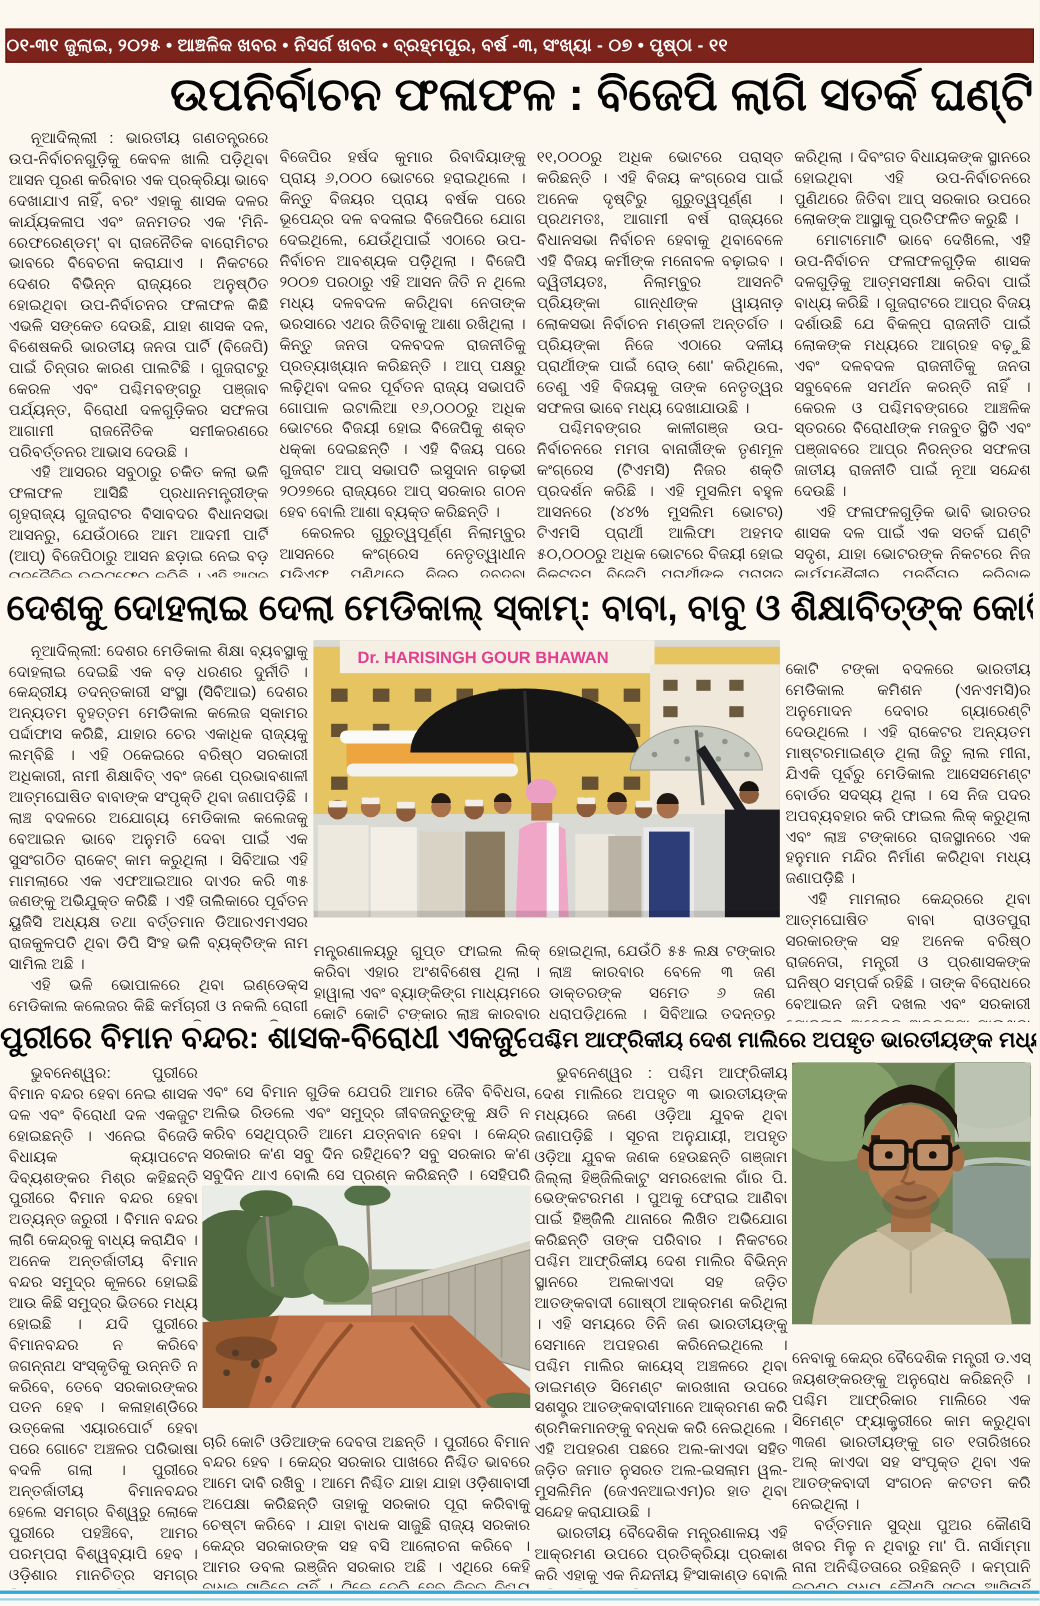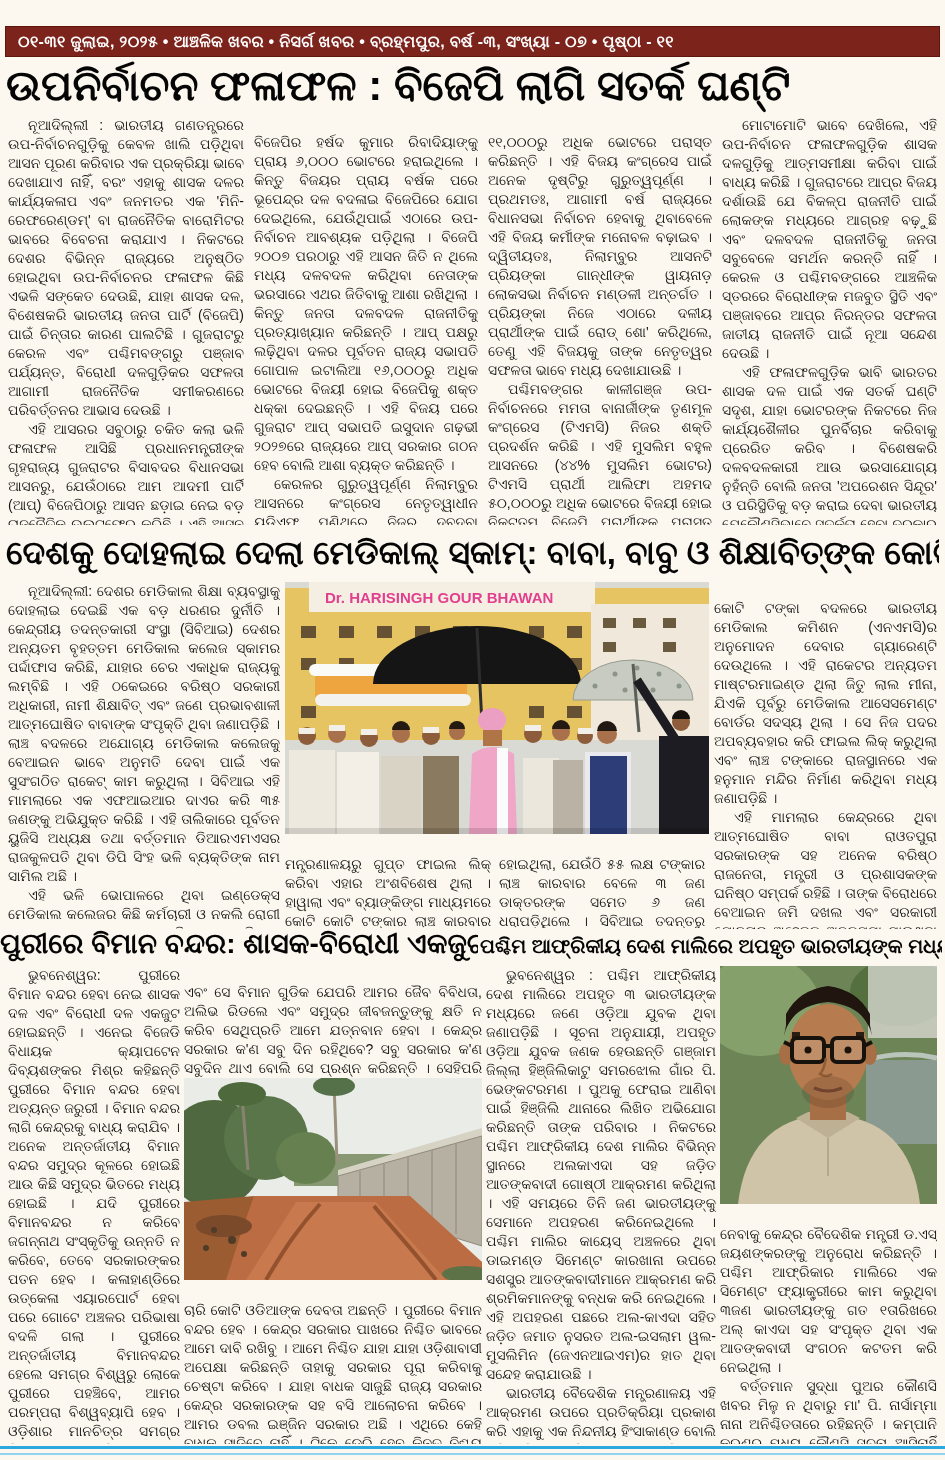--- a/index.html
+++ b/index.html
@@ -6,26 +6,26 @@
   html,body { background:#e9e2d2; }
   body.page {
     position:relative; width:945px; height:1460px; margin:0 auto;
     background:#fcf8ef; overflow:hidden;
     font-family:"Liberation Sans","DejaVu Sans",sans-serif; color:#161616;
   }
   .masthead {
     position:absolute; left:5px; top:26px; width:935px; height:31px;
     background:#7c231b; border:1px solid #5e170f;
     color:#fff; font-size:16px; font-weight:bold; line-height:29px;
-    padding-left:12px; letter-spacing:.3px; white-space:nowrap; overflow:hidden;
+    letter-spacing:.3px; white-space:nowrap; overflow:hidden;
   }
   .main-headline {
     position:absolute; left:6px; top:58px; width:933px; height:56px;
     font-size:42px; line-height:56px; font-weight:800; color:#050505;
-    text-align:left; white-space:nowrap; overflow:hidden;
+    text-align:right; white-space:nowrap; overflow:hidden;
   }
   .cols { position:absolute; display:flex; }
   .col { overflow:hidden; }
   .body-text { font-size:14px; line-height:19px; text-align:justify; color:#151515; }
   .body-text p { text-indent:20px; margin:0; }
   .body-text p.noindent { text-indent:0;margin-top:17px; }
   .sec-headline { position:absolute; font-weight:800; color:#050505; text-align:center; white-space:nowrap; overflow:hidden; }
   .h-scam { left:6px; top:527px; width:933px; height:52px; font-size:33px; line-height:52px; }
   .h-airport { left:0px; top:923px; width:478px; height:42px; font-size:28px; line-height:42px; }
   .h-mali { left:480px; top:929px; width:462px; height:34px; font-size:20px; line-height:34px; }
@@ -55,20 +55,21 @@
   </div>
   <div class="col body-text" style="width:224px">
     <p class="noindent">ବିଜେପିର ହର୍ଷଦ କୁମାର ରିବାଦିୟାଙ୍କୁ ପ୍ରାୟ ୬,୦୦୦ ଭୋଟରେ ହରାଇଥିଲେ । କିନ୍ତୁ ବିଜୟର ପ୍ରାୟ ବର୍ଷକ ପରେ ଭୂପେନ୍ଦ୍ର ଦଳ ବଦଳାଇ ବିଜେପିରେ ଯୋଗ ଦେଇଥିଲେ, ଯେଉଁଥିପାଇଁ ଏଠାରେ ଉପ-ନିର୍ବାଚନ ଆବଶ୍ୟକ ପଡ଼ିଥିଲା । ବିଜେପି ୨୦୦୭ ପରଠାରୁ ଏହି ଆସନ ଜିତି ନ ଥିଲେ ମଧ୍ୟ ଦଳବଦଳ କରିଥିବା ନେତାଙ୍କ ଭରସାରେ ଏଥର ଜିତିବାକୁ ଆଶା ରଖିଥିଲା । କିନ୍ତୁ ଜନତା ଦଳବଦଳ ରାଜନୀତିକୁ ପ୍ରତ୍ୟାଖ୍ୟାନ କରିଛନ୍ତି । ଆପ୍ ପକ୍ଷରୁ ଲଢ଼ିଥିବା ଦଳର ପୂର୍ବତନ ରାଜ୍ୟ ସଭାପତି ଗୋପାଳ ଇଟାଲିଆ ୧୬,୦୦୦ରୁ ଅଧିକ ଭୋଟରେ ବିଜୟୀ ହୋଇ ବିଜେପିକୁ ଶକ୍ତ ଧକ୍କା ଦେଇଛନ୍ତି । ଏହି ବିଜୟ ପରେ ଗୁଜରାଟ ଆପ୍ ସଭାପତି ଇସୁଦାନ ଗଢ଼ଭୀ ୨୦୨୭ରେ ରାଜ୍ୟରେ ଆପ୍ ସରକାର ଗଠନ ହେବ ବୋଲି ଆଶା ବ୍ୟକ୍ତ କରିଛନ୍ତି ।</p>
     <p>କେରଳର ଗୁରୁତ୍ୱପୂର୍ଣ୍ଣ ନିଲାମ୍ବୁର ଆସନରେ କଂଗ୍ରେସ ନେତୃତ୍ୱାଧୀନ ୟୁଡିଏଫ ପୁଣିଥରେ ନିଜର ଦବଦବା ସାବ୍ୟସ୍ତ କରିଛି । ଏଠାରେ ଲଢ଼ୁଥିବା କଂଗ୍ରେସ ପ୍ରାର୍ଥୀ ଆର୍ଯ୍ୟାଦନ ଶୌକତ ୪୦,୦୦୦ରୁ ଅଧିକ ଭୋଟ ପାଇ ଶାସକ ଏଲଡିଏଫର ସିପିଏମ(ଏମ) ପ୍ରାର୍ଥୀଙ୍କୁ</p>
   </div>
   <div class="col body-text" style="width:224px">
     <p class="noindent">୧୧,୦୦୦ରୁ ଅଧିକ ଭୋଟରେ ପରାସ୍ତ କରିଛନ୍ତି । ଏହି ବିଜୟ କଂଗ୍ରେସ ପାଇଁ ଅନେକ ଦୃଷ୍ଟିରୁ ଗୁରୁତ୍ୱପୂର୍ଣ୍ଣ । ପ୍ରଥମତଃ, ଆଗାମୀ ବର୍ଷ ରାଜ୍ୟରେ ବିଧାନସଭା ନିର୍ବାଚନ ହେବାକୁ ଥିବାବେଳେ ଏହି ବିଜୟ କର୍ମୀଙ୍କ ମନୋବଳ ବଢ଼ାଇବ । ଦ୍ୱିତୀୟତଃ, ନିଲାମ୍ବୁର ଆସନଟି ପ୍ରିୟଙ୍କା ଗାନ୍ଧୀଙ୍କ ୱାୟନାଡ଼ ଲୋକସଭା ନିର୍ବାଚନ ମଣ୍ଡଳୀ ଅନ୍ତର୍ଗତ । ପ୍ରିୟଙ୍କା ନିଜେ ଏଠାରେ ଦଳୀୟ ପ୍ରାର୍ଥୀଙ୍କ ପାଇଁ ରୋଡ୍ ଶୋ' କରିଥିଲେ, ତେଣୁ ଏହି ବିଜୟକୁ ତାଙ୍କ ନେତୃତ୍ୱର ସଫଳତା ଭାବେ ମଧ୍ୟ ଦେଖାଯାଉଛି ।</p>
     <p>ପଶ୍ଚିମବଙ୍ଗର କାଳୀଗଞ୍ଜ ଉପ-ନିର୍ବାଚନରେ ମମତା ବାନାର୍ଜୀଙ୍କ ତୃଣମୂଳ କଂଗ୍ରେସ (ଟିଏମସି) ନିଜର ଶକ୍ତି ପ୍ରଦର୍ଶନ କରିଛି । ଏହି ମୁସଲିମ ବହୁଳ ଆସନରେ (୪୪% ମୁସଲିମ ଭୋଟର) ଟିଏମସି ପ୍ରାର୍ଥୀ ଆଲିଫା ଅହମଦ ୫୦,୦୦୦ରୁ ଅଧିକ ଭୋଟରେ ବିଜୟୀ ହୋଇ ନିକଟତମ ବିଜେପି ପ୍ରାର୍ଥୀଙ୍କୁ ପରାସ୍ତ କରିଛନ୍ତି, ଯାହା ୨୦୨୬ ନିର୍ବାଚନ ପୂର୍ବରୁ ଏକ ବଡ଼ 'ବୁଷ୍ଟ' ହୋଇ କାମ କରିବ ।</p>
   </div>
   <div class="col body-text" style="width:215px">
+    <p class="noindent">କରିଥିଲା । ଦିବଂଗତ ବିଧାୟକଙ୍କ ସ୍ଥାନରେ ହୋଇଥିବା ଏହି ଉପ-ନିର୍ବାଚନରେ ପୁଣିଥରେ ଜିତିବା ଆପ୍ ସରକାର ଉପରେ ଲୋକଙ୍କ ଆସ୍ଥାକୁ ପ୍ରତିଫଳିତ କରୁଛି ।</p>
     <p>ମୋଟାମୋଟି ଭାବେ ଦେଖିଲେ, ଏହି ଉପ-ନିର୍ବାଚନ ଫଳାଫଳଗୁଡ଼ିକ ଶାସକ ଦଳଗୁଡ଼ିକୁ ଆତ୍ମସମୀକ୍ଷା କରିବା ପାଇଁ ବାଧ୍ୟ କରିଛି । ଗୁଜରାଟରେ ଆପ୍‌ର ବିଜୟ ଦର୍ଶାଉଛି ଯେ ବିକଳ୍ପ ରାଜନୀତି ପାଇଁ ଲୋକଙ୍କ ମଧ୍ୟରେ ଆଗ୍ରହ ବଢ଼ୁଛି ଏବଂ ଦଳବଦଳ ରାଜନୀତିକୁ ଜନତା ସବୁବେଳେ ସମର୍ଥନ କରନ୍ତି ନାହିଁ । କେରଳ ଓ ପଶ୍ଚିମବଙ୍ଗରେ ଆଞ୍ଚଳିକ ସ୍ତରରେ ବିରୋଧୀଙ୍କ ମଜବୁତ ସ୍ଥିତି ଏବଂ ପଞ୍ଜାବରେ ଆପ୍‌ର ନିରନ୍ତର ସଫଳତା ଜାତୀୟ ରାଜନୀତି ପାଇଁ ନୂଆ ସନ୍ଦେଶ ଦେଉଛି ।</p>
     <p>ଏହି ଫଳାଫଳଗୁଡ଼ିକ ଭାବି ଭାରତର ଶାସକ ଦଳ ପାଇଁ ଏକ ସତର୍କ ଘଣ୍ଟି ସଦୃଶ, ଯାହା ଭୋଟରଙ୍କ ନିକଟରେ ନିଜ କାର୍ଯ୍ୟଶୈଳୀର ପୁନର୍ବିଚାର କରିବାକୁ ପ୍ରେରିତ କରିବ । ବିଶେଷକରି ଦଳବଦଳକାରୀ ଆଉ ଭରସାଯୋଗ୍ୟ ନୁହଁନ୍ତି ବୋଲି ଜନତା 'ଅପରେଶନ ସିନ୍ଦୂର' ଓ ପରିସ୍ଥିତିକୁ ବଡ଼ କରାଇ ଦେବା ଭାରତୀୟ ଯେକୌଣସିଭାବେ ସତର୍କତା ହେବା ଦରକାର — ଏହି ସତର୍କବାଣୀ ଦିଗରେ ଧ୍ୟାନ ଦେବା ଆବଶ୍ୟକତା ରହିଛି ।</p>
   </div>
 </div>
 
 <h2 class="sec-headline h-scam">ଦେଶକୁ ଦୋହଲାଇ ଦେଲା ମେଡିକାଲ୍ ସ୍କାମ୍: ବାବା, ବାବୁ ଓ ଶିକ୍ଷାବିତ୍‌ଙ୍କ କୋଟି କୋଟିର କାରବାର</h2>
 
 <div class="cols scam-sec">
   <div class="col body-text" style="width:272px">
     <p>ନୂଆଦିଲ୍ଲୀ: ଦେଶର ମେଡିକାଲ ଶିକ୍ଷା ବ୍ୟବସ୍ଥାକୁ ଦୋହଲାଇ ଦେଇଛି ଏକ ବଡ଼ ଧରଣର ଦୁର୍ନୀତି । କେନ୍ଦ୍ରୀୟ ତଦନ୍ତକାରୀ ସଂସ୍ଥା (ସିବିଆଇ) ଦେଶର ଅନ୍ୟତମ ବୃହତ୍ତମ ମେଡିକାଲ କଲେଜ ସ୍କାମର ପର୍ଦ୍ଦାଫାସ କରିଛି, ଯାହାର ଚେର ଏକାଧିକ ରାଜ୍ୟକୁ ଲମ୍ବିଛି । ଏହି ଠକେଇରେ ବରିଷ୍ଠ ସରକାରୀ ଅଧିକାରୀ, ନାମୀ ଶିକ୍ଷାବିତ୍ ଏବଂ ଜଣେ ପ୍ରଭାବଶାଳୀ ଆତ୍ମଘୋଷିତ ବାବାଙ୍କ ସଂପୃକ୍ତି ଥିବା ଜଣାପଡ଼ିଛି । ଲାଞ୍ଚ ବଦଳରେ ଅଯୋଗ୍ୟ ମେଡିକାଲ କଲେଜକୁ ବେଆଇନ ଭାବେ ଅନୁମତି ଦେବା ପାଇଁ ଏକ ସୁସଂଗଠିତ ରାକେଟ୍ କାମ କରୁଥିଲା । ସିବିଆଇ ଏହି ମାମଲାରେ ଏକ ଏଫଆଇଆର ଦାଏର କରି ୩୫ ଜଣଙ୍କୁ ଅଭିଯୁକ୍ତ କରିଛି । ଏହି ତାଲିକାରେ ପୂର୍ବତନ ୟୁଜିସି ଅଧ୍ୟକ୍ଷ ତଥା ବର୍ତ୍ତମାନ ଡିଆରଏମଏସର ରାଜକୁଳପତି ଥିବା ଡିପି ସିଂହ ଭଳି ବ୍ୟକ୍ତିଙ୍କ ନାମ ସାମିଲ ଅଛି ।</p>

